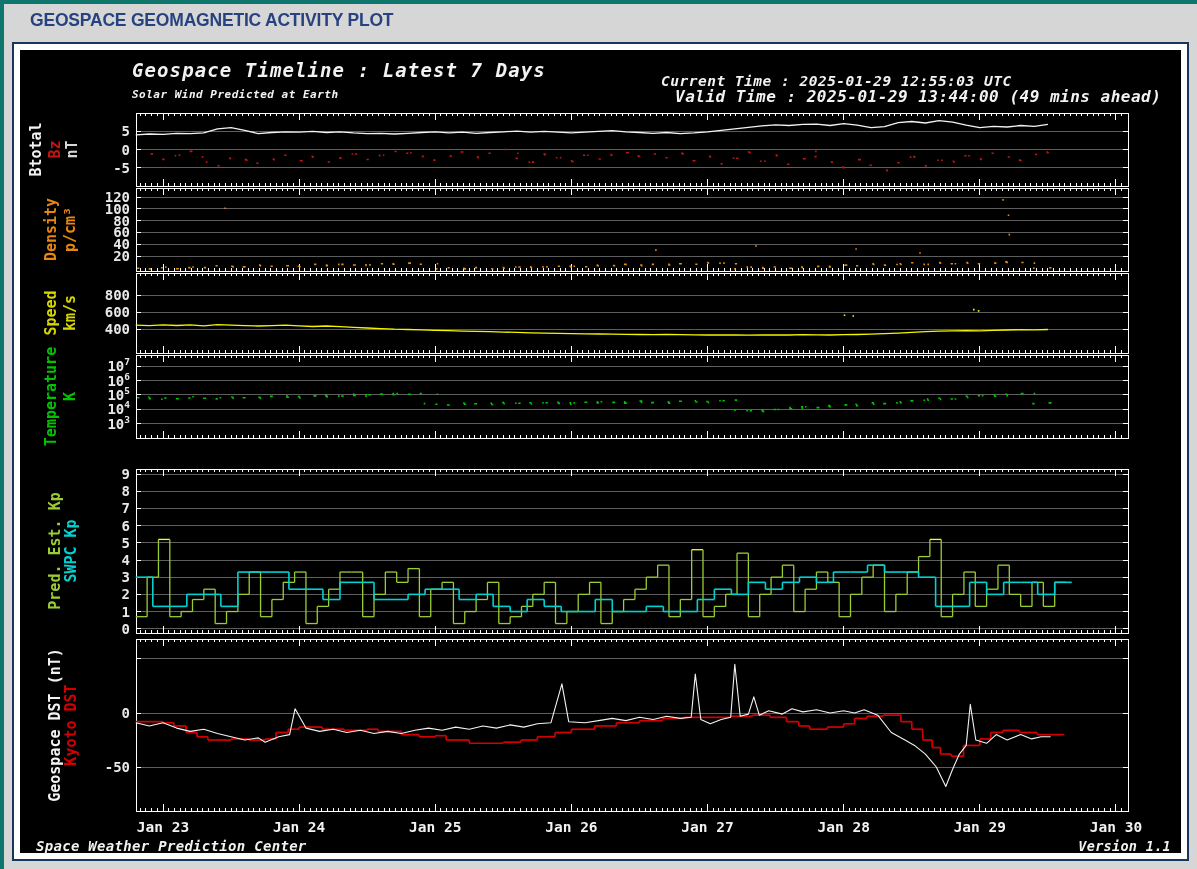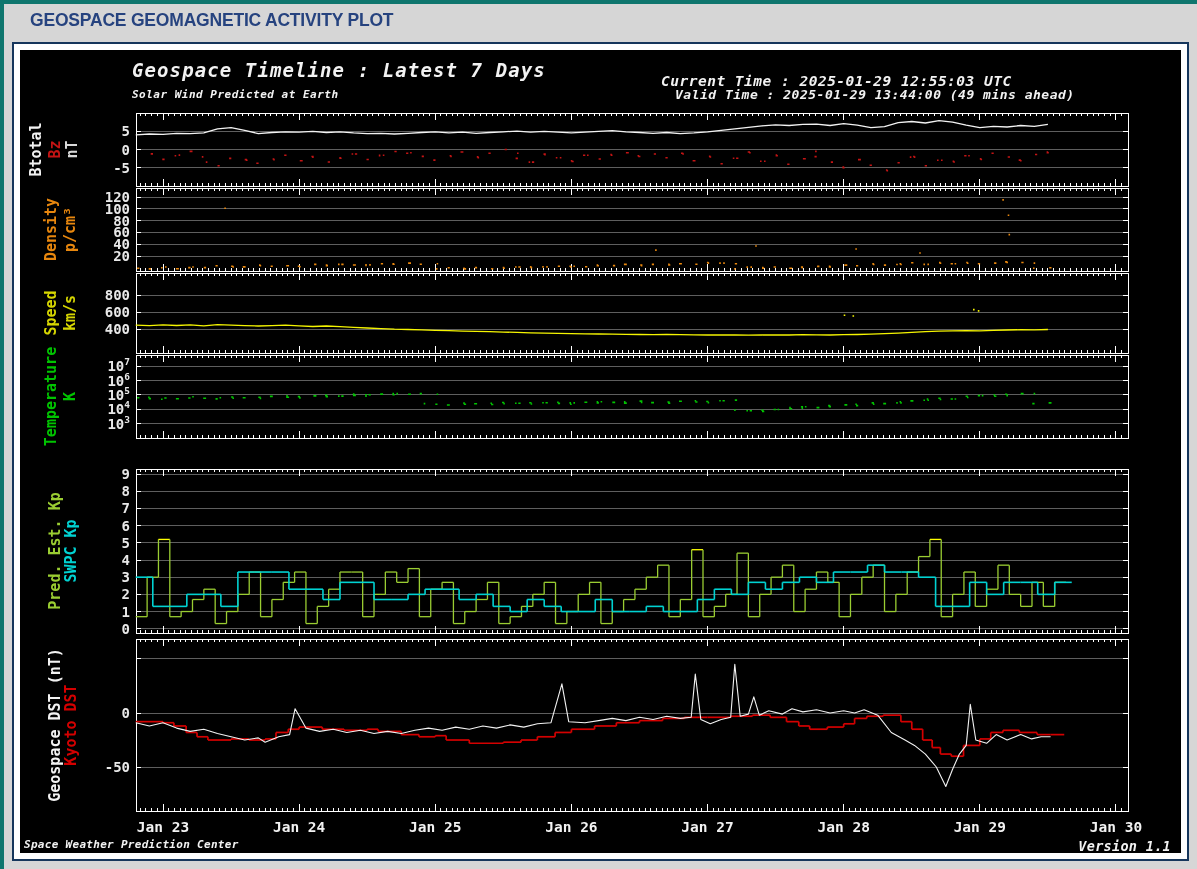--- a/index.html
+++ b/index.html
@@ -7,23 +7,23 @@
         font-family:"DejaVu Sans Mono","Liberation Mono",monospace;overflow:hidden;}
   .header-title{position:absolute;left:26px;top:6px;color:#26437F;font-weight:bold;font-size:17.5px;
         letter-spacing:-0.2px;font-family:"Liberation Sans","DejaVu Sans",sans-serif;}
   .plot-frame{position:absolute;left:8px;top:38px;right:8px;bottom:8px;border:2px solid #16365C;
         background:#FFFFFF;padding:6px;}
   .plot-black{position:absolute;inset:6px;background:#000;}
   .ovl{position:absolute;color:#F2F2F2;font-weight:bold;white-space:pre;font-style:italic;}
   .t-main{left:112px;top:9px;font-size:19px;letter-spacing:1.1px;}
   .t-cur{left:641px;top:13px;font-size:14.5px;letter-spacing:0.5px;margin-top:10px;}
   .t-sub{left:112px;top:38px;font-size:11px;letter-spacing:0.5px;}
-  .t-valid{left:655px;top:37px;font-size:13px;letter-spacing:0.5px;}
+  .t-valid{left:655px;top:37px;font-size:16px;letter-spacing:0.5px;}
   .t-mid{left:112px;top:394px;font-size:13px;letter-spacing:0.3px;}
-  .t-fl{left:4px;top:788px;font-size:11px;letter-spacing:0.3px;}
+  .t-fl{left:16px;top:788px;font-size:14px;letter-spacing:0.3px;}
   .t-fr{right:10px;top:788px;font-size:13.5px;letter-spacing:0.3px;}
   svg{position:absolute;inset:0;}
 </style>
 </head>
 <body>
 
 <div class="page">
   <div class="header-title">GEOSPACE GEOMAGNETIC ACTIVITY PLOT</div>
   <div class="plot-frame">
     <div class="plot-black">

